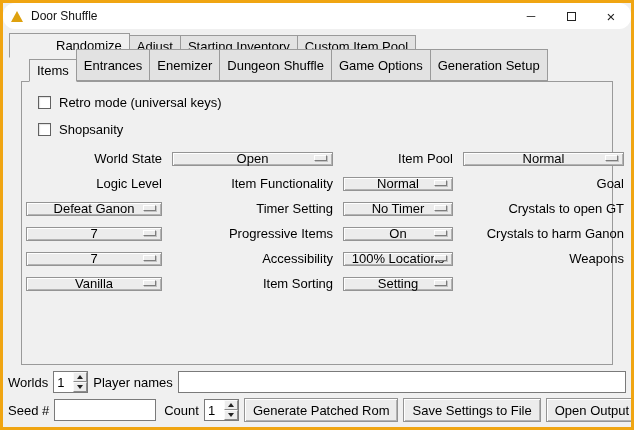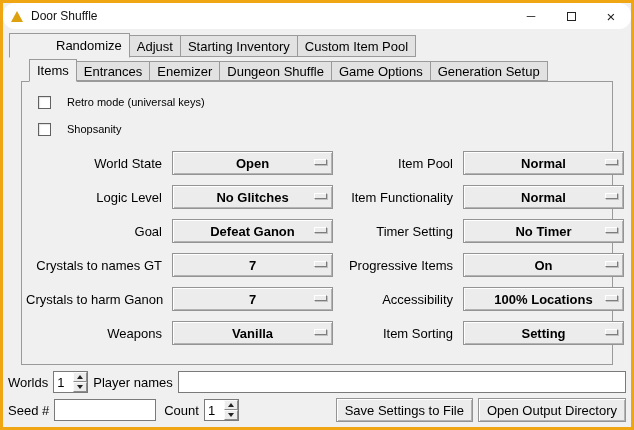--- a/index.html
+++ b/index.html
@@ -41,21 +41,21 @@
   .tabstrip { display:flex; align-items:flex-end; position:relative; z-index:2; }
   .main-tabs { margin:4px 0 0 6px; height:24px; }
   .sub-tabs  { margin:2px 0 0 26px; height:22px; }
   .tab {
     background:#e2e2e2;
     border:1px solid #9a9a9a;
     font-size:13px; color:#000;
     display:flex; align-items:center;
     padding:0 7px; white-space:nowrap;
     margin-right:-1px;
-    height:20px; cursor:default;
+    height:32px; cursor:default;
   }
   .main-tabs .tab { height:22px; }
   .tab.selected {
     background:#f0f0f0;
     border-bottom:1px solid #f0f0f0;
     margin-bottom:-1px; z-index:3; position:relative;
   }
   .main-tabs .tab.selected { height:25px;padding-left:46px; }
   .sub-tabs  .tab.selected { height:23px; }
 
@@ -63,22 +63,22 @@
   .content-frame {
     margin:0 18px;
     height:284px;
     border:1px solid #9a9a9a;
     background:#f0f0f0;
     padding-top:10px;
     position:relative; z-index:1;
   }
 
   .check-row {
-    display:flex; align-items:center; gap:16px;
-    margin:0 0 7px 16px; height:20px; font-size:11px;
+    display:flex; align-items:center; gap:8px;
+    margin:0 0 7px 16px; height:20px; font-size:13px;
   }
   .checkbox {
     width:13px; height:13px; background:#fff;
     border:1px solid #616161; flex:0 0 auto;
     box-shadow: inset 1px 1px 1px rgba(0,0,0,.12);
     cursor:pointer;
   }
 
   .settings-grid {
     margin:12px 0 0 4px;
@@ -86,26 +86,26 @@
     grid-template-columns:136px 161px 110px 161px;
     column-gap:6px; row-gap:7px;
     align-items:center;
     gap:10px;
   }
   .grid-label {
     font-size:13px; text-align:right; white-space:nowrap; color:#000;
   }
 
   .optionmenu {
-    position:relative; height:24px;
+    position:relative; height:14px;
     background:#ececec;
     border:1px solid #949494;
     box-shadow: inset 1px 1px 0 #ffffff, inset -1px -1px 0 #b3b3b3;
     display:flex; align-items:center; justify-content:center;
-    font-size:13px; cursor:pointer;font-weight:bold;
+    font-size:13px; cursor:pointer;
   }
   .om-ind {
     position:absolute; right:5px; top:50%; margin-top:-4px;
     width:13px; height:6px;
     background:#ececec;
     border:1px solid; border-color:#ffffff #7d7d7d #7d7d7d #ffffff;
     box-shadow:1px 1px 0 rgba(0,0,0,.18);
   }
 
   
@@ -212,42 +212,38 @@
         <span>Open</span>
         <span class="om-ind"></span>
       </div>
       <div class="grid-label">Item Pool</div>
       <div class="optionmenu">
         <span>Normal</span>
         <span class="om-ind"></span>
       </div>
 
       <div class="grid-label">Logic Level</div>
-      <div class="optionmenu">
-        <span>No Glitches</span>
-        <span class="om-ind"></span>
-      </div>
       <div class="grid-label">Item Functionality</div>
       <div class="optionmenu">
         <span>Normal</span>
         <span class="om-ind"></span>
       </div>
 
       <div class="grid-label">Goal</div>
       <div class="optionmenu">
         <span>Defeat Ganon</span>
         <span class="om-ind"></span>
       </div>
       <div class="grid-label">Timer Setting</div>
       <div class="optionmenu">
         <span>No Timer</span>
         <span class="om-ind"></span>
       </div>
 
-      <div class="grid-label">Crystals to names GT</div>
+      <div class="grid-label">Crystals to open GT</div>
       <div class="optionmenu">
         <span>7</span>
         <span class="om-ind"></span>
       </div>
       <div class="grid-label">Progressive Items</div>
       <div class="optionmenu">
         <span>On</span>
         <span class="om-ind"></span>
       </div>
 
@@ -295,19 +291,20 @@
       <span class="lbl">Seed #</span>
       <input class="entry seed" value="" style="">
       <span class="lbl gap-sm">Count</span>
       <div class="spinbox">
         <input value="1" style="">
         <span class="spin-btns">
           <span class="spin-btn up"></span>
           <span class="spin-btn down"></span>
         </span>
       </div>
+      <button class="push-btn">Generate Patched Rom</button>
       <button class="push-btn ml-auto">Save Settings to File</button>
       <button class="push-btn">Open Output Directory</button>
     </div>
 
   </div>
 
 </div>
 
 </body></html>

